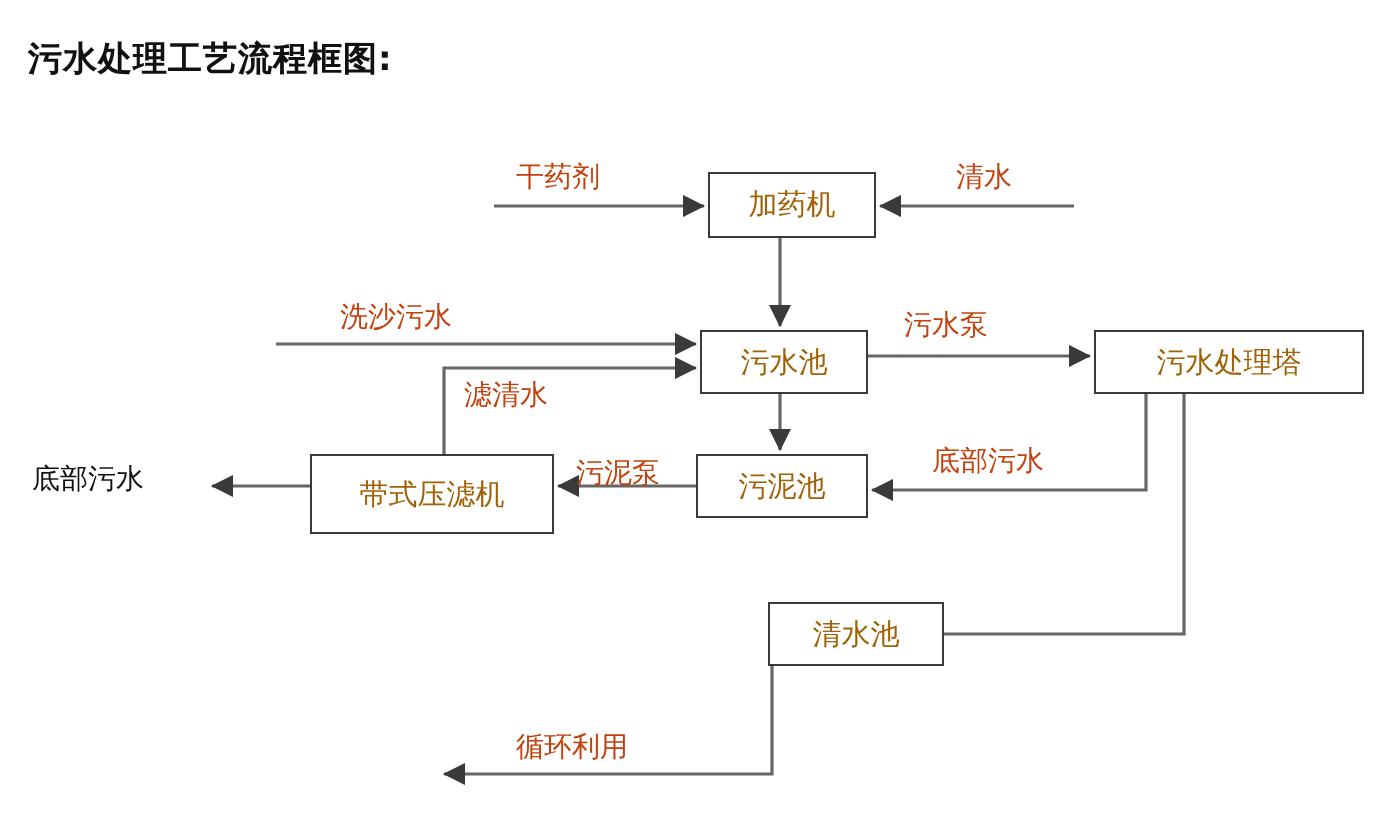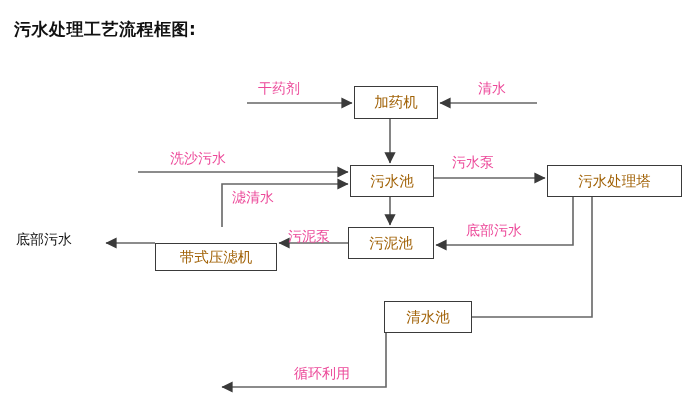--- a/index.html
+++ b/index.html
@@ -41,21 +41,21 @@
     align-items: center;
     justify-content: center;
     font-size: 14.5px;
     color: #a16207;
     white-space: nowrap;
     z-index: 3;
   }
   .edge-label {
     position: absolute;
     font-size: 14px;
-    color: #ec4899;
+    color: #c2410c;
     white-space: nowrap;
     z-index: 2;
     background: transparent;
   }
   .term-label {
     position: absolute;
     font-size: 14px;
     color: #111111;
     white-space: nowrap;
     z-index: 2;
@@ -104,34 +104,34 @@
 
   <div class="node" style="left:354px;top:86px;width:84px;height:33px;">
     <span>加药机</span>
   </div>
   <div class="node" style="left:350px;top:165px;width:84px;height:32px;">
     <span>污水池</span>
   </div>
   <div class="node" style="left:547px;top:165px;width:135px;height:32px;">
     <span>污水处理塔</span>
   </div>
-  <div class="node" style="left:155px;top:227px;width:122px;height:28px;margin-top:16px;">
+  <div class="node" style="left:155px;top:227px;width:122px;height:40px;">
     <span>带式压滤机</span>
   </div>
   <div class="node" style="left:348px;top:227px;width:86px;height:32px;">
     <span>污泥池</span>
   </div>
   <div class="node" style="left:342px;top:301px;width:88px;height:32px;margin-left:42px;">
     <span>清水池</span>
   </div>
 
   <div class="edge-label" style="left:258px;top:80px;">干药剂</div>
   <div class="edge-label" style="left:478px;top:80px;">清水</div>
   <div class="edge-label" style="left:170px;top:150px;">洗沙污水</div>
   <div class="edge-label" style="left:232px;top:189px;">滤清水</div>
   <div class="edge-label" style="left:452px;top:154px;">污水泵</div>
   <div class="edge-label" style="left:288px;top:228px;">污泥泵</div>
   <div class="edge-label" style="left:466px;top:222px;">底部污水</div>
-  <div class="edge-label" style="left:258px;top:365px;margin-left:36px;">循环利用</div>
+  <div class="edge-label" style="left:258px;top:365px;">循环利用</div>
 
   <div class="term-label" style="left:16px;top:231px;">底部污水</div>
 
 </div>
 
 </body></html>

